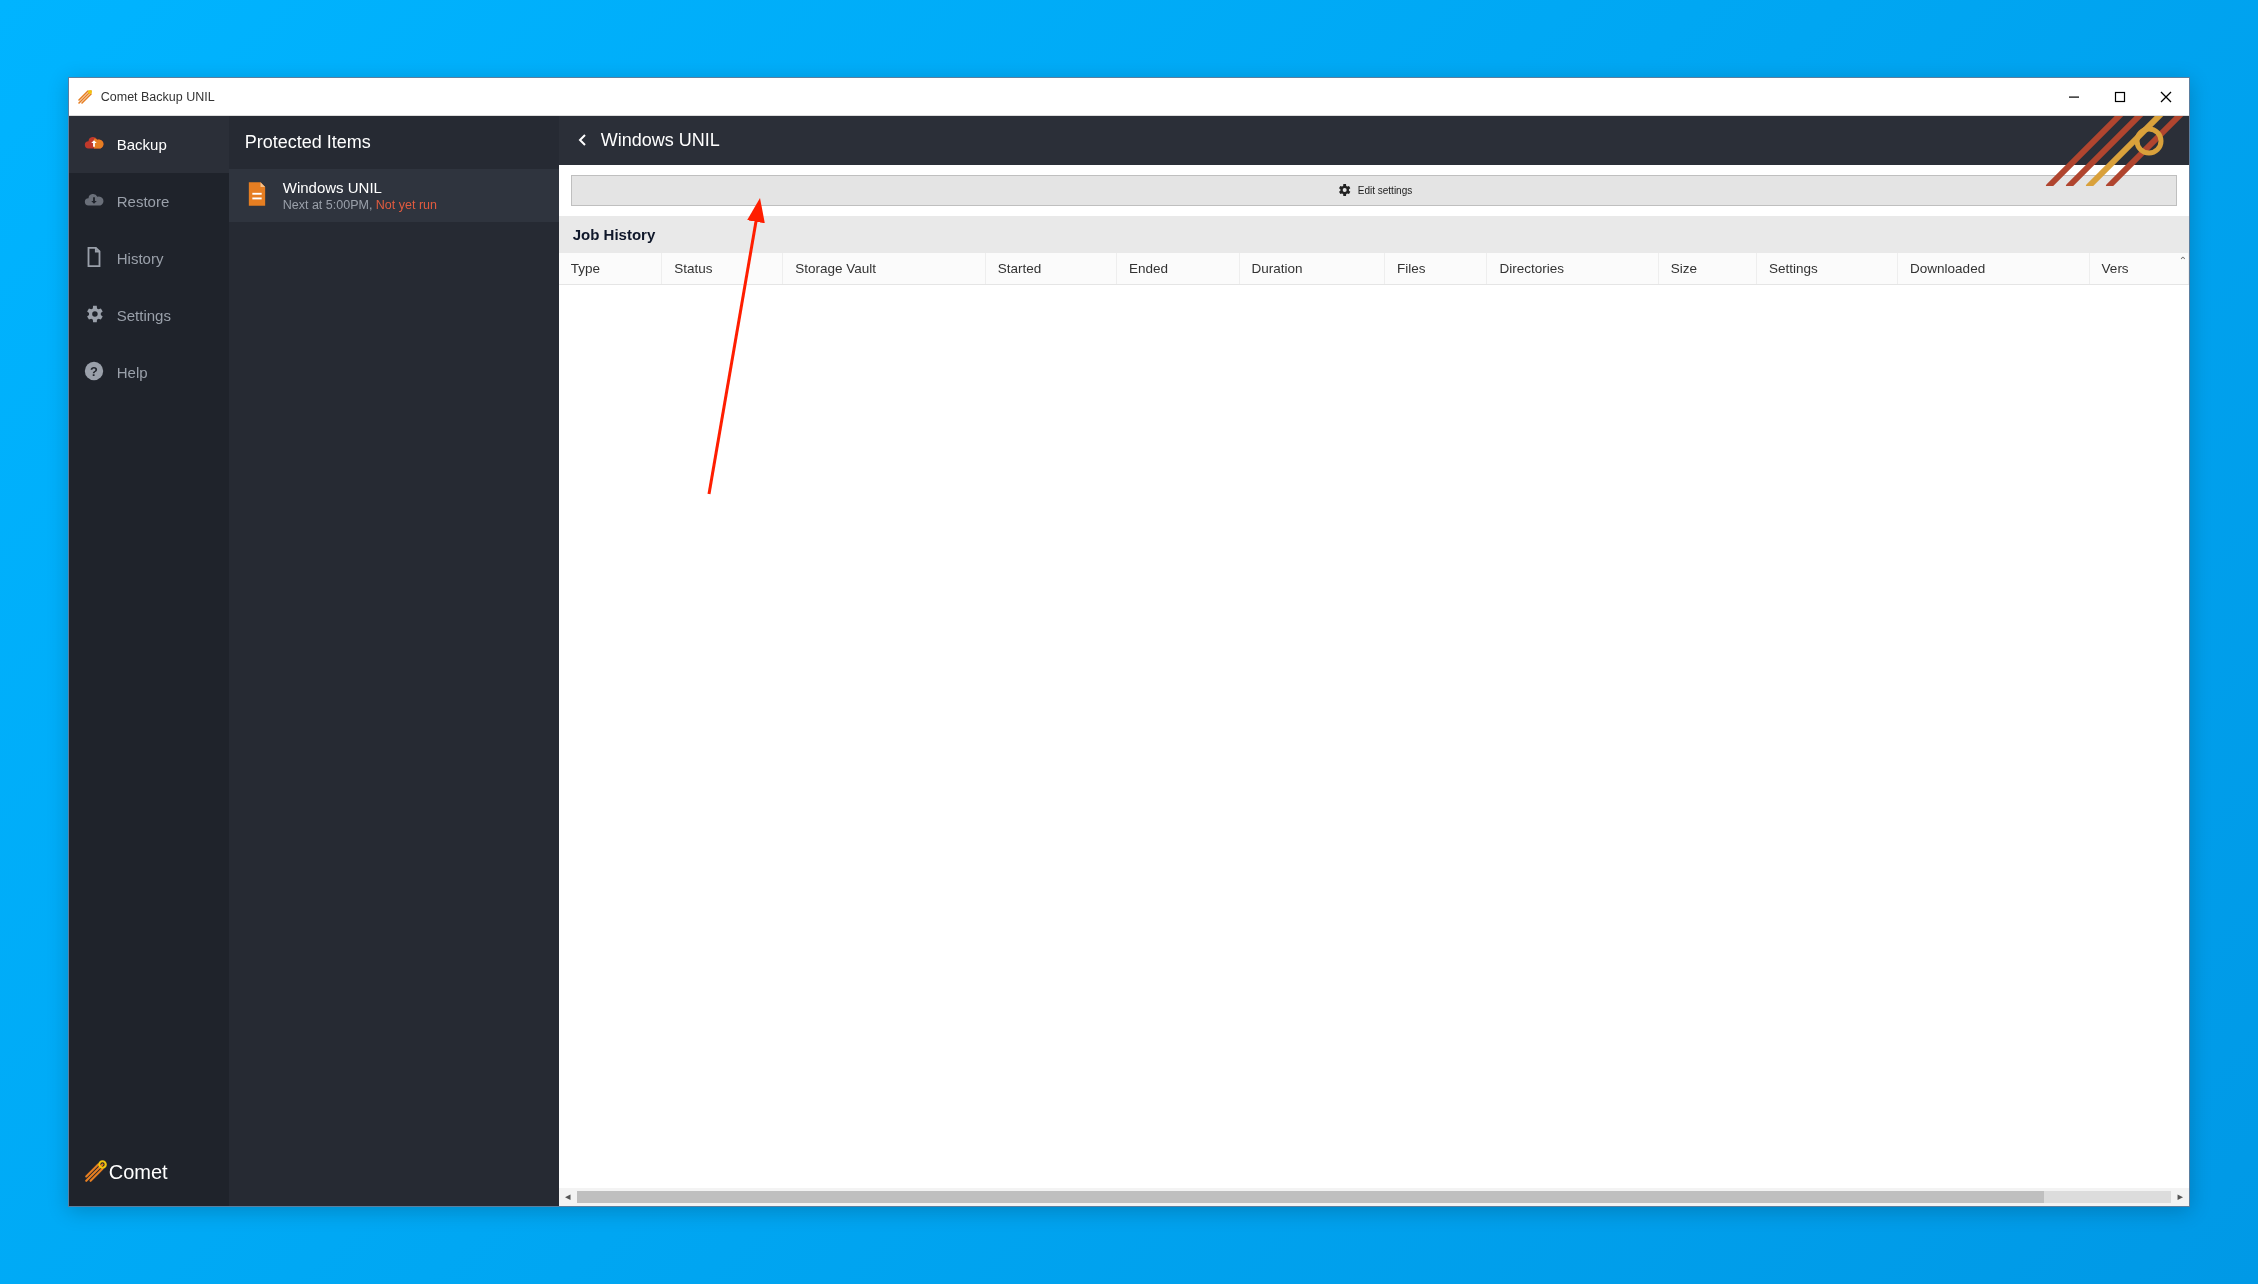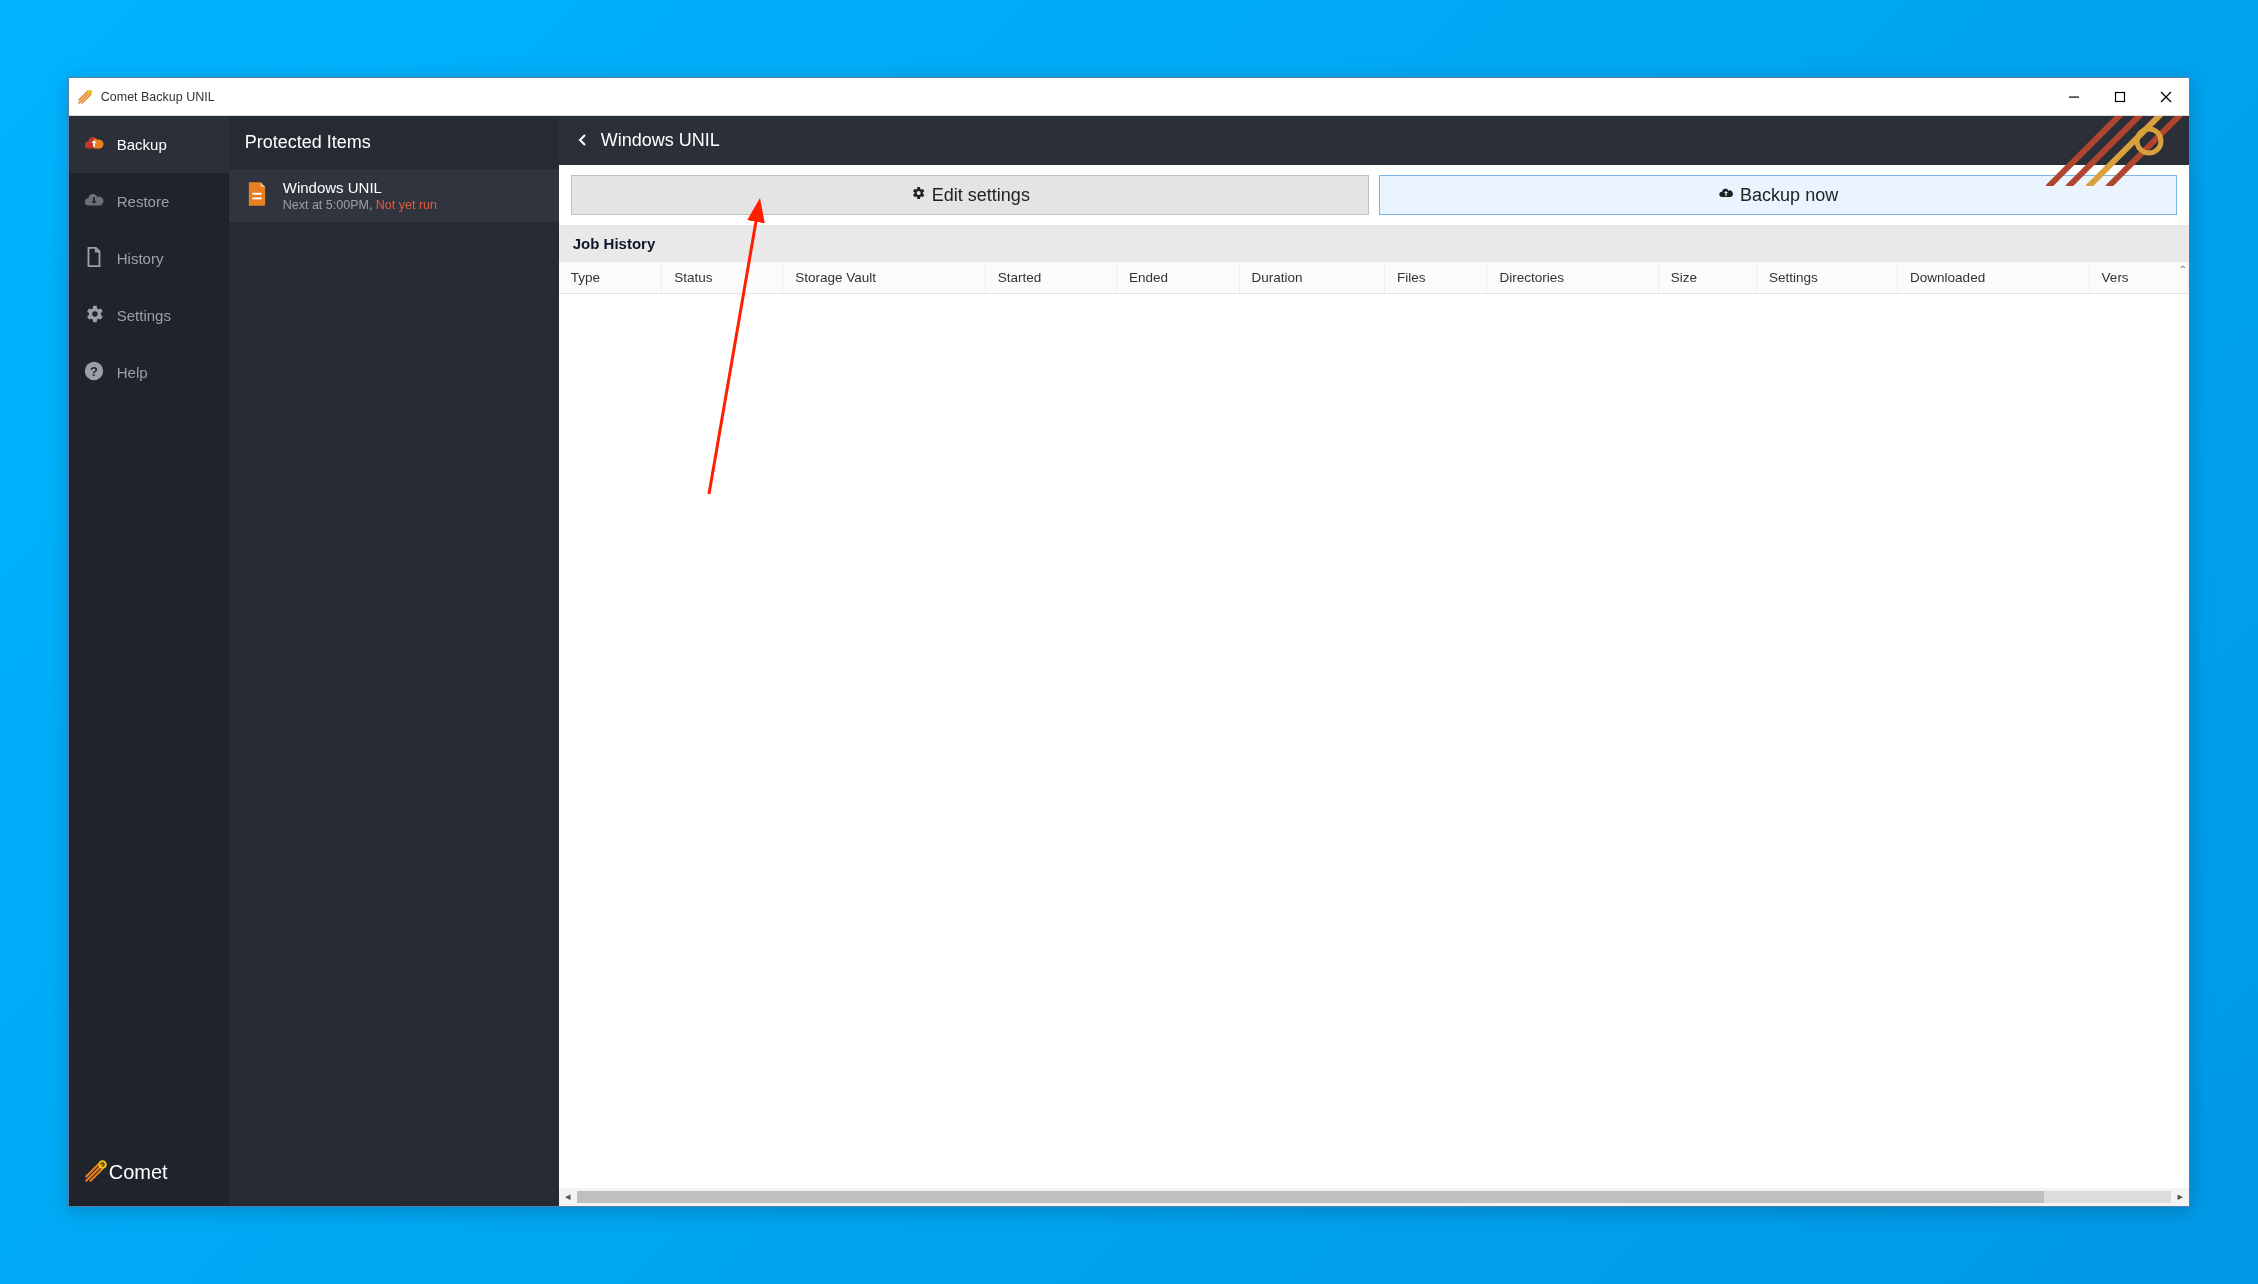--- a/index.html
+++ b/index.html
@@ -137,28 +137,28 @@
   }
 
   .button-row {
     display: flex;
     gap: 10px;
     padding: 10px 12px;
     background: #fff;
   }
   .bigbtn {
     flex: 1;
-    height: 40px;
+    height: 31px;
     border: 1px solid #bfbfbf;
     background: #e4e4e4;
     display: flex;
     align-items: center;
     justify-content: center;
     gap: 6px;
-    font-size: 18px;
+    font-size: 10px;
     cursor: pointer;
     color: #222;
   }
   .bigbtn.primary {
     background: #eaf4ff;
     border: 1px solid #7db4e8;
     color: #222;
   }
   .bigbtn svg { width: 16px; height: 16px; fill: #222; }
 
@@ -368,29 +368,20 @@
 
       <div class="button-row">
         <div class="bigbtn">
           <span>
             <svg viewBox="0 0 24 24">
                 <path d="M19.4 13a7.5 7.5 0 000-2l2.1-1.6-2-3.5-2.5 1a7.4 7.4 0 00-1.7-1L15 3h-4l-.3 2.9a7.4 7.4 0 00-1.7 1l-2.5-1-2 3.5L6.6 11a7.5 7.5 0 000 2l-2.1 1.6 2 3.5 2.5-1a7.4 7.4 0 001.7 1L11 21h4l.3-2.9a7.4 7.4 0 001.7-1l2.5 1 2-3.5zM13 15a3 3 0 110-6 3 3 0 010 6z"></path>
               </svg>
           </span>
           <span>Edit settings</span>
         </div>
-        <div class="bigbtn primary">
-          <span>
-            <svg viewBox="0 0 24 24">
-                <path d="M19 18H6a4 4 0 010-8 5 5 0 019.6-1.5A4 4 0 0119 18z"></path>
-                <path fill="#eaf4ff" d="M12 9l-3 3h2v4h2v-4h2z"></path>
-              </svg>
-          </span>
-          <span>Backup now</span>
-        </div>
       </div>
 
       <div class="section-title">Job History</div>
 
       <div class="table-wrap">
         <span class="vscroll-arrow">⌃</span>
         <table>
           <thead>
             <tr>
               <th>Type</th>

